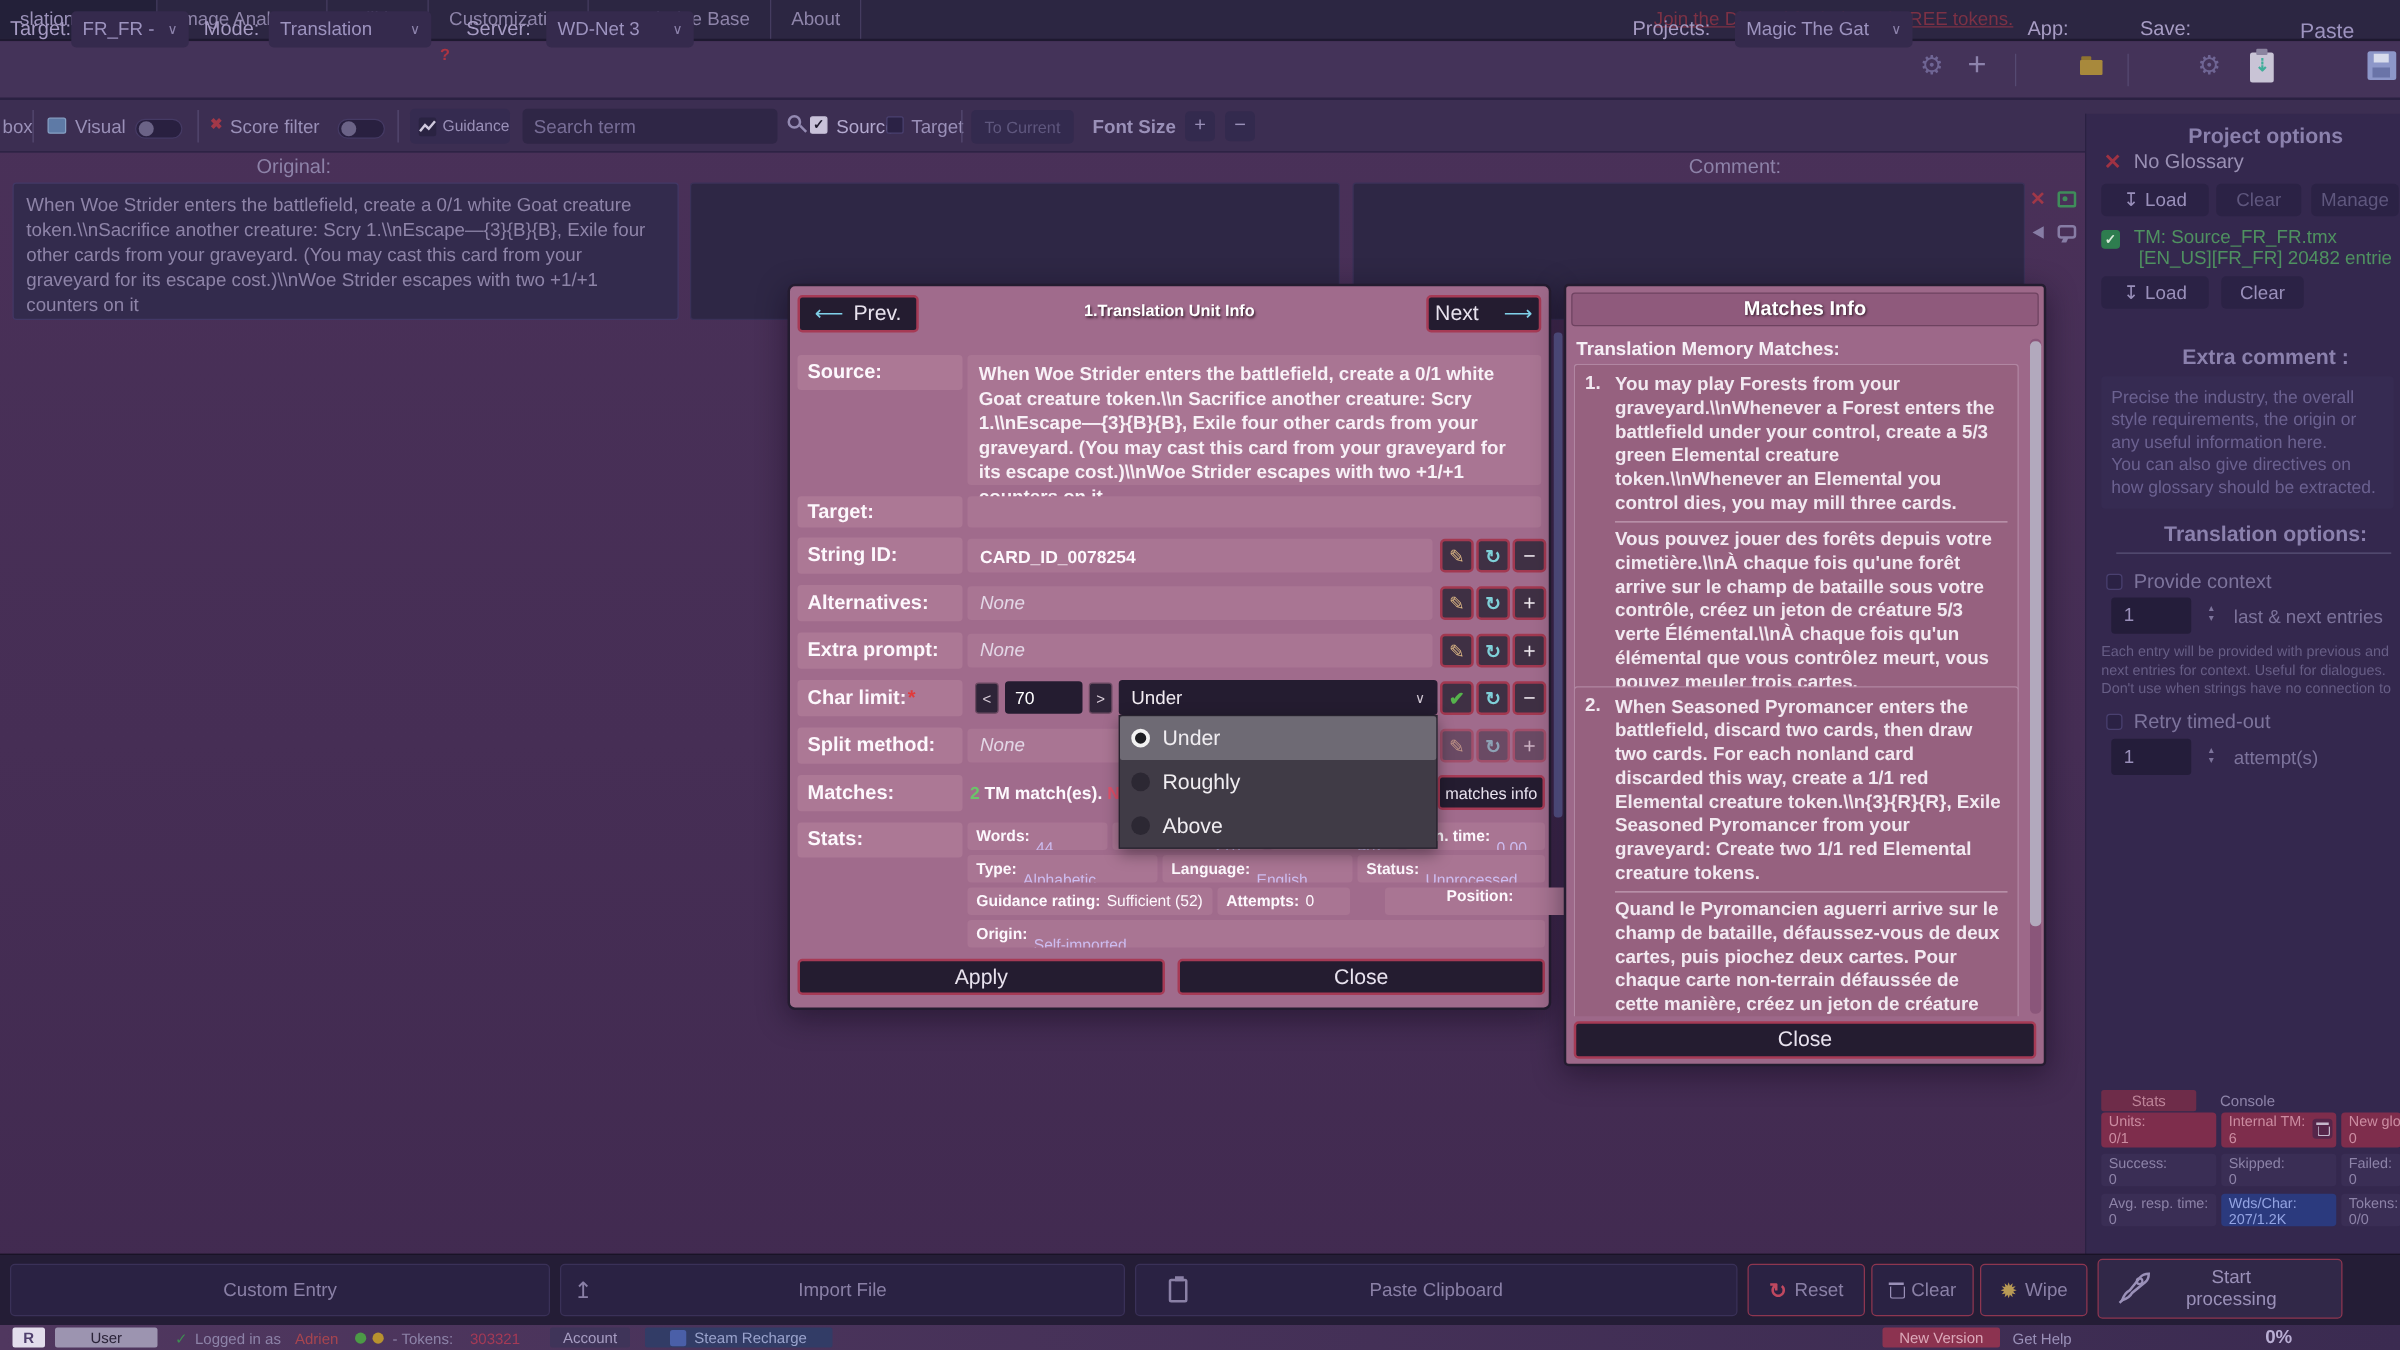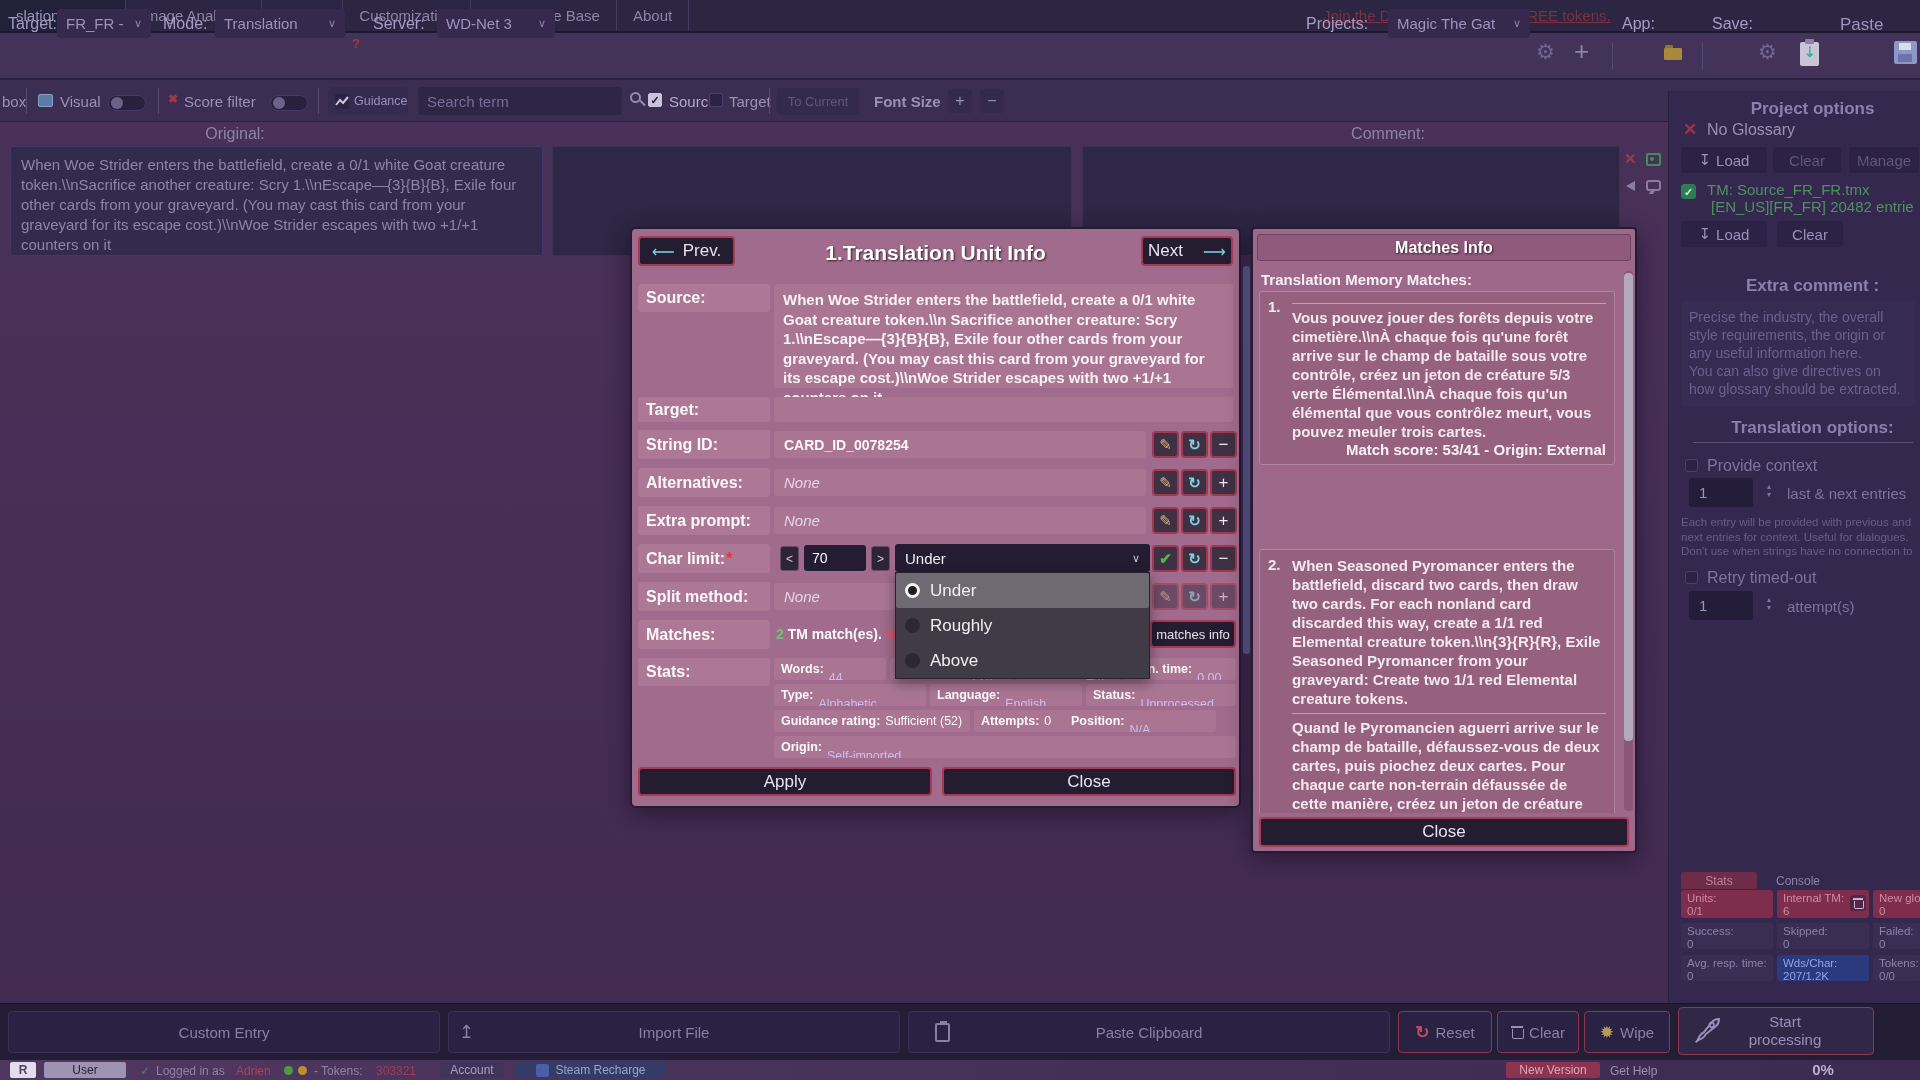--- a/index.html
+++ b/index.html
@@ -158,21 +158,21 @@
   .schip { position:absolute; height:16px; top:2px; border-radius:2px; display:flex;
     align-items:center; justify-content:center; }
   .sdot { position:absolute; top:6px; width:9px; height:9px; border-radius:50%; }
   .sbtext { position:absolute; top:4px; }
 
   
   .modal { position:absolute; left:630px; top:227px; width:611px; height:581px; background:#a06b8c;
     border:2px solid #241c30; border-radius:6px; z-index:20; box-shadow:0 6px 24px rgba(10,5,20,.45); }
   .mbtn { background:#241c30; border:2px solid #a63a55; border-radius:4px; color:#e8e2ee;
     display:flex; align-items:center; justify-content:center; gap:8px; font-size:17px; }
-  .mtitle { position:absolute; left:0; top:12px; width:100%; text-align:center; font-size:21px;
+  .mtitle { position:absolute; left:0; top:12px; width:100%; text-align:center; font-size:13px;
     font-weight:bold; color:#ffffff; text-shadow:1px 1px 2px #3a2030; }
   .flbl { position:absolute; left:6px; width:132px; background:#ac7895; border-radius:3px;
     color:#fdf8fd; font-weight:bold; font-size:16px; display:flex; align-items:center; padding-left:8px; }
   .fval { position:absolute; left:142px; background:#a97593; border-radius:3px; }
   .ftext { font-size:15px; line-height:19.5px; font-weight:600; color:#f8f1f7; padding:6px 9px; }
   .ival { font-size:14px; font-weight:bold; color:#fdf8fd; display:flex; align-items:center; padding-left:10px; }
   .nval { font-size:15px; font-style:italic; color:#e3d7e6; display:flex; align-items:center; padding-left:10px; }
   .ib { position:absolute; width:27px; height:27px; background:#3f3044; border:2px solid #a23850;
     border-radius:4px; display:flex; align-items:center; justify-content:center; font-size:15px; }
   .sq { position:absolute; width:19px; height:25px; background:#2e2438; border:1px solid #6b4a62;
@@ -570,21 +570,21 @@
         <span class="pv">Unprocessed</span>
     </div>
     <div class="chipm" style="left:142px;top:481px;width:196px;">
       <b>Guidance rating:</b>
         <span class="wv">Sufficient (52)</span>
     </div>
     <div class="chipm" style="left:342px;top:481px;width:106px;">
       <b>Attempts:</b>
         <span class="wv">0</span>
     </div>
-    <div class="chipm" style="left:432px;top:481px;width:152px;">
+    <div class="chipm" style="left:476px;top:481px;width:152px;flex-direction:column;">
       <b>Position:</b>
         <span class="pv">N/A</span>
     </div>
     <div class="chipm" style="left:142px;top:507px;width:462px;">
       <b>Origin:</b>
         <span class="pv">Self-imported</span>
     </div>
 
     <div class="mbtn" style="position:absolute;left:6px;top:538px;width:294px;height:29px;">Apply</div>
     <div class="mbtn" style="position:absolute;left:310px;top:538px;width:294px;height:29px;">Close</div>
@@ -604,20 +604,21 @@
       </div>
     </div>
   </div>
 
   <div class="panel">
     <div class="ptitle">Matches Info</div>
     <div class="psub">Translation Memory Matches:</div>
     <div class="pbody">
       <div class="match" style="top:0;">
         <span class="num">1.</span>
+        <div class="mc">You may play Forests from your graveyard.\\nWhenever a Forest enters the battlefield under your control, create a 5/3 green Elemental creature token.\\nWhenever an Elemental you control dies, you may mill three cards.</div>
         <div class="mdiv"></div>
         <div class="mc">Vous pouvez jouer des forêts depuis votre cimetière.\\nÀ chaque fois qu'une forêt arrive sur le champ de bataille sous votre contrôle, créez un jeton de créature 5/3 verte Élémental.\\nÀ chaque fois qu'un élémental que vous contrôlez meurt, vous pouvez meuler trois cartes.</div>
         <div class="mscore">Match score: 53/41 - Origin: External</div>
       </div>
       <div class="match" style="top:258px;">
         <span class="num">2.</span>
         <div class="mc">When Seasoned Pyromancer enters the battlefield, discard two cards, then draw two cards. For each nonland card discarded this way, create a 1/1 red Elemental creature token.\\n{3}{R}{R}, Exile Seasoned Pyromancer from your graveyard: Create two 1/1 red Elemental creature tokens.</div>
         <div class="mdiv"></div>
         <div class="mc">Quand le Pyromancien aguerri arrive sur le champ de bataille, défaussez-vous de deux cartes, puis piochez deux cartes. Pour chaque carte non-terrain défaussée de cette manière, créez un jeton de créature 1/1 rouge Élémental.\\n{3}{R}{R}, exilez le Pyromancien aguerri depuis votre cimetière : Créez deux jetons de créature 1/1 rouge Élémental.</div>
       </div>

